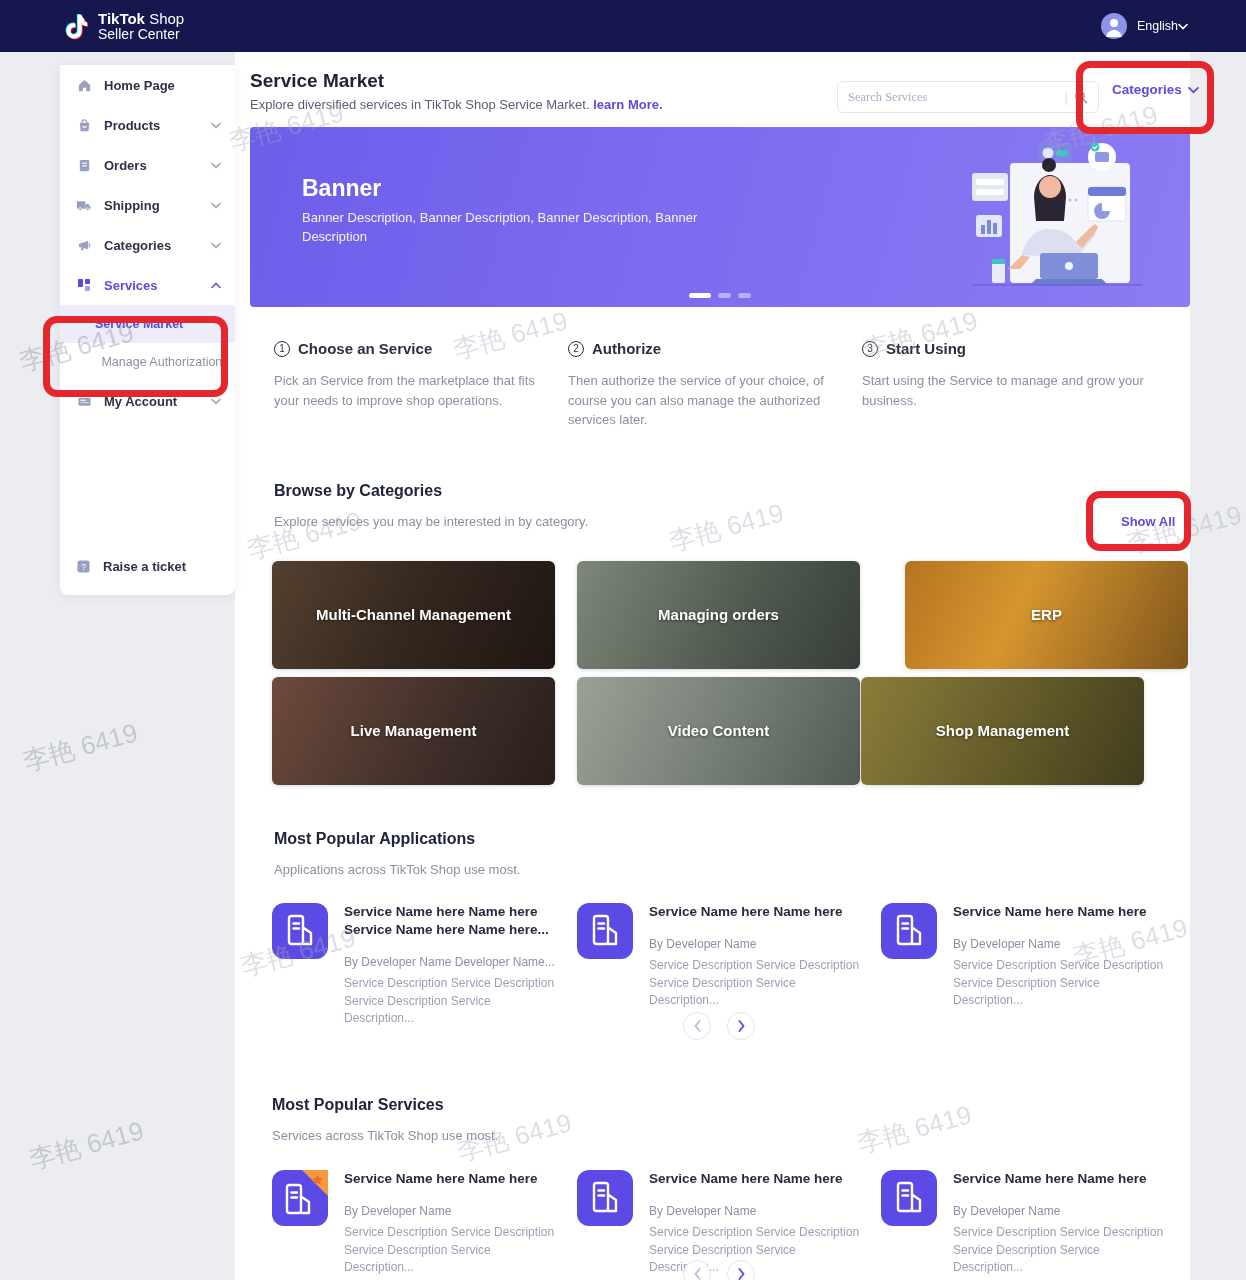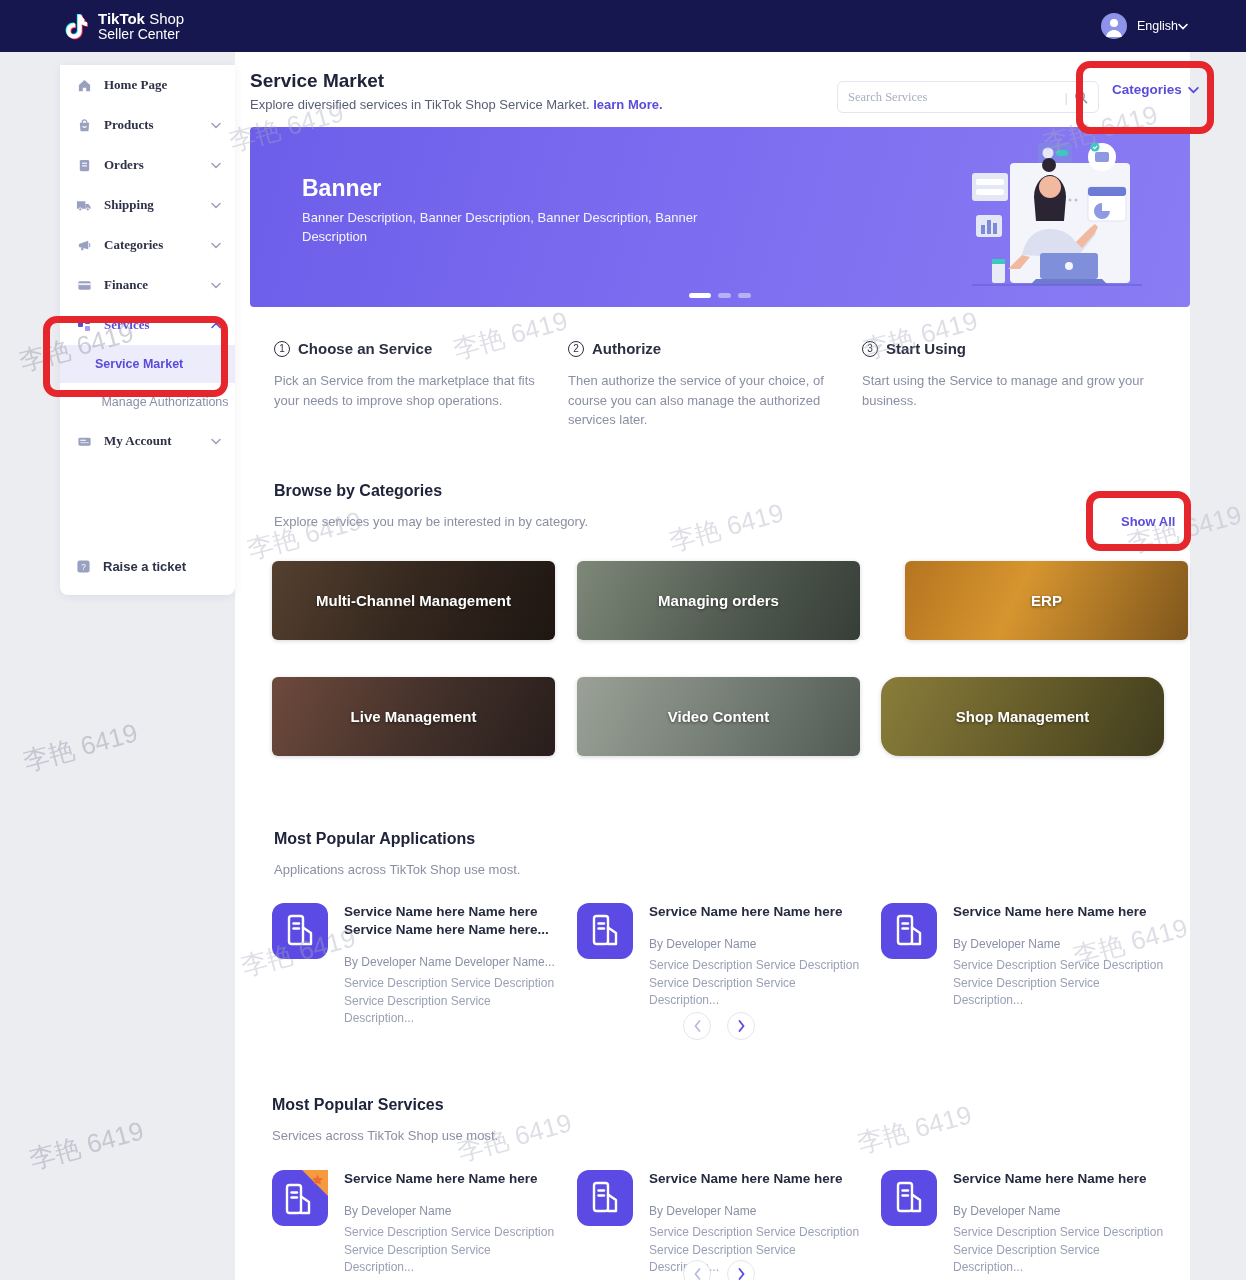--- a/index.html
+++ b/index.html
@@ -13,21 +13,21 @@
   .logo-text { color:#fff; line-height:1.05; }
   .logo-l1 { font-size:15px; }
   .logo-l1 b { font-weight:bold; }
   .logo-l2 { font-size:14px; }
   .userarea { display:flex; align-items:center; gap:10px; }
   .avatar { width:26px; height:26px; border-radius:50%; background:#8d93e8; display:flex; align-items:center; justify-content:center; overflow:hidden; }
   .lang { color:#fff; font-size:12.5px; display:flex; align-items:center; }
 
   
   .sidebar { position:absolute; left:60px; top:65px; width:175px; height:530px; background:#fff; border-radius:0 0 8px 8px; box-shadow:0 2px 10px rgba(40,40,90,.07); z-index:4; }
-  .nav-item { display:flex; align-items:center; height:40px; padding:0 14px 0 16px; cursor:pointer;font-family:Liberation Serif, serif; }
+  .nav-item { display:flex; align-items:center; height:40px; padding:0 14px 0 16px; cursor:pointer; }
   .nav-item .ic { width:16px; height:16px; margin-right:12px; display:flex; align-items:center; justify-content:center; }
   .nav-item .lbl { font-size:13px; font-weight:bold; color:#2e3248; flex:1; }
   .nav-item .chev { color:#9aa0bb; display:flex; }
   .nav-item.active .lbl { color:#5a4cdb; }
   .sub-item { height:38px; display:flex; align-items:center; padding-left:35px; font-size:12.5px; cursor:pointer; }
   .sub-item.active { background:#edecfb; color:#5a4cdb; font-weight:bold; }
   .sub-item.plain { color:#8a90a6;justify-content:center; }
   .ticket { position:absolute; left:0; bottom:10px; width:100%; display:flex; align-items:center; padding:0 16px; height:38px; cursor:pointer; }
   .ticket .lbl { font-size:13px; font-weight:bold; color:#2e3248; margin-left:12px; }
 
@@ -60,21 +60,21 @@
   .step p { margin-top:14px; font-size:13px; color:#8a8fa3; line-height:1.5; }
   .step1 { left:39px;  width:272px; }
   .step2 { left:333px; width:268px; }
   .step3 { left:627px; width:292px; }
 
   
   .sec-h { position:absolute; font-size:16px; font-weight:bold; color:#20243a; }
   .sec-s { position:absolute; font-size:13px; color:#8a8fa3; }
   .showall { position:absolute; left:886px; top:462px; color:#5a4cdb; font-size:13px; font-weight:bold; cursor:pointer; }
 
-  .cat-card { position:absolute; width:283px; height:79px; border-radius:6px; display:flex; align-items:center; justify-content:center; text-align:center; cursor:pointer; box-shadow:0 1px 4px rgba(30,30,60,.18); }
+  .cat-card { position:absolute; width:283px; height:108px; border-radius:6px; display:flex; align-items:center; justify-content:center; text-align:center; cursor:pointer; box-shadow:0 1px 4px rgba(30,30,60,.18); }
   .cat-card span { color:#fff; font-size:15px; font-weight:bold; line-height:1.7; padding:0 40px; text-shadow:0 1px 3px rgba(0,0,0,.5); }
   .cat-bg0 { background:linear-gradient(115deg,#55402f 0%,#34271e 50%,#1e1612 100%); }
   .cat-bg1 { background:linear-gradient(115deg,#7e8879 0%,#515b50 55%,#363e38 100%); }
   .cat-bg2 { background:linear-gradient(115deg,#b57420 0%,#d7952f 40%,#7e561c 100%); }
   .cat-bg3 { background:linear-gradient(115deg,#6e4a3c 0%,#42302a 55%,#281e1b 100%); }
   .cat-bg4 { background:linear-gradient(115deg,#9ba196 0%,#737c74 55%,#525b53 100%); }
   .cat-bg5 { background:linear-gradient(115deg,#8a7d3a 0%,#635a29 55%,#403c1d 100%); }
 
   
   .svc-card { position:absolute; width:285px; display:flex; gap:16px; cursor:pointer; }
@@ -185,34 +185,20 @@
     </div>
     <div class="nav-item">
       <span class="ic">
           <svg width="15" height="15" viewBox="0 0 16 16">
             <path d="M2 6.5 12 3v9L2 9.5z" fill="#9aa0bf"></path>
             <path d="M4.5 10v3h2.3v-2.4" fill="#9aa0bf"></path>
             <path d="M12.8 5.7a2.6 2.6 0 0 1 0 4" fill="none" stroke="#9aa0bf" stroke-width="1.2"></path>
           </svg>
         </span>
       <span class="lbl">Categories</span>
-      <span class="chev">
-          <svg width="10" height="7" viewBox="0 0 10 7">
-            <polyline points="1,1.5 5,5.5 9,1.5" fill="none" stroke="#9aa0bb" stroke-width="1.5" stroke-linecap="round"></polyline>
-          </svg>
-        </span>
-    </div>
-    <div class="nav-item">
-      <span class="ic">
-          <svg width="15" height="15" viewBox="0 0 16 16">
-            <rect x="1.5" y="3.5" width="13" height="9" rx="1.5" fill="#9aa0bf"></rect>
-            <rect x="1.5" y="5.6" width="13" height="2" fill="#fff" opacity=".85"></rect>
-          </svg>
-        </span>
-      <span class="lbl">Finance</span>
       <span class="chev">
           <svg width="10" height="7" viewBox="0 0 10 7">
             <polyline points="1,1.5 5,5.5 9,1.5" fill="none" stroke="#9aa0bb" stroke-width="1.5" stroke-linecap="round"></polyline>
           </svg>
         </span>
     </div>
     <div class="nav-item active">
       <span class="ic">
           <svg width="14" height="14" viewBox="0 0 14 14">
             <rect x="1" y="1" width="5" height="8" rx="1" fill="#5a4cdb"></rect>
@@ -361,21 +347,21 @@
       </div>
     <div class="cat-card cat-bg2" style="left:646px; top:509px;margin-left:24px;">
         <span>ERP</span>
       </div>
     <div class="cat-card cat-bg3" style="left:37px; top:625px;">
         <span>Live Management</span>
       </div>
     <div class="cat-card cat-bg4" style="left:342px; top:625px;">
         <span>Video Content</span>
       </div>
-    <div class="cat-card cat-bg5" style="left:646px; top:625px;border-radius:18px;">
+    <div class="cat-card cat-bg5" style="left:626px; top:625px;">
         <span>Shop Management</span>
       </div>
 
     <div class="sec-h" style="left:39px; top:778px;">Most Popular Applications</div>
     <div class="sec-s" style="left:39px; top:810px;">Applications across TikTok Shop use most.</div>
 
     <div class="svc-card" style="left:37px; top:851px;">
       <div class="svc-ic">
         <svg width="56" height="56" viewBox="0 0 56 56">
             <g fill="none" stroke="#fff" stroke-width="2.4" stroke-linejoin="round" stroke-linecap="round">

